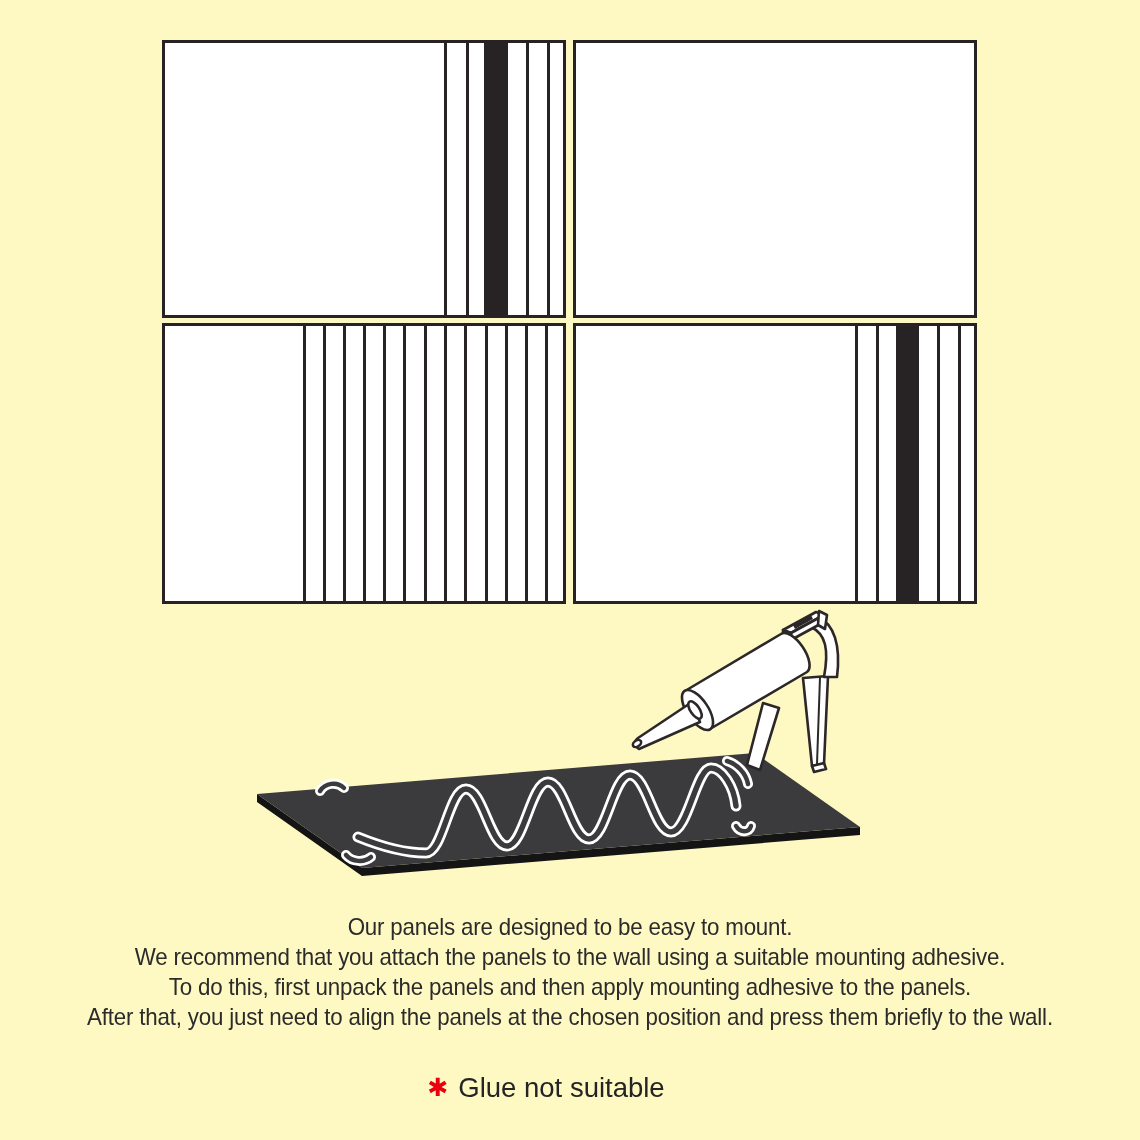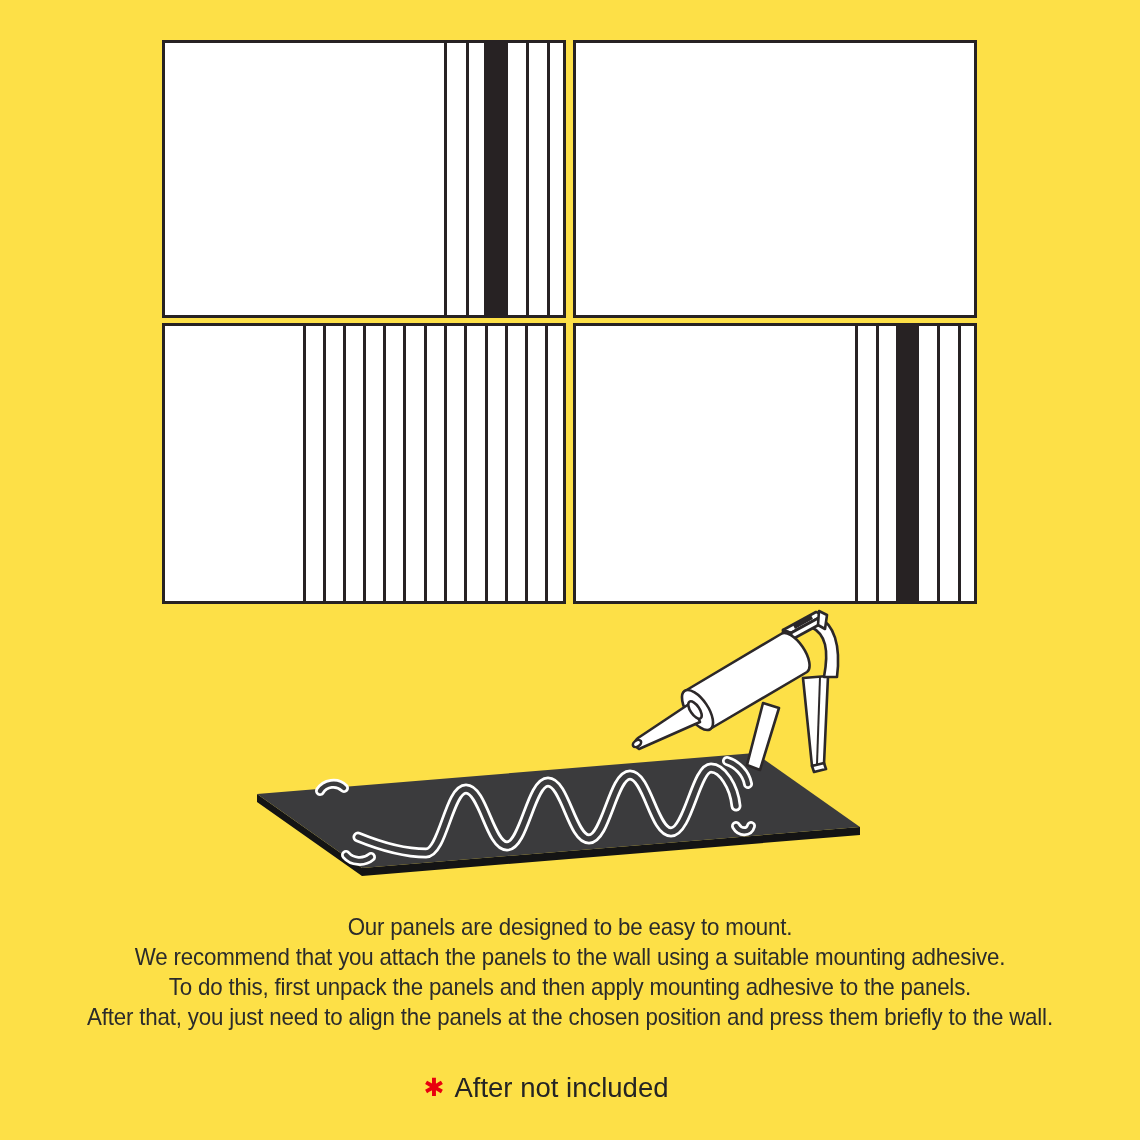--- a/index.html
+++ b/index.html
@@ -1,17 +1,17 @@
 <!DOCTYPE html>
 <html style="--stripe-color: #272223; --gun-stroke: #2c2829; --glue-panel: #3b3b3d; --glue-rim: #141414; --bead: #ffffff; --asterisk: #e8000e;"><head>
 <meta charset="utf-8">
 <style>
   html,body{margin:0;padding:0;background:#fff;}
   #stage{
-    position:relative;width:1140px;height:1140px;background:#fde047;overflow:hidden;
+    position:relative;width:1140px;height:1140px;background:#fef9c3;overflow:hidden;
     font-family:"Liberation Sans", sans-serif;
   }
   
   .panel{
     position:absolute;box-sizing:border-box;background:#fff;
     border:3px solid var(--stripe-color,#272223);
   }
   .stripe{position:absolute;top:0;bottom:0;background:var(--stripe-color,#272223);}
   
   #illu{position:absolute;left:0;top:0;}
@@ -122,16 +122,16 @@
   </svg>
 
   <div id="instructions">
     <p>Our panels are designed to be easy to mount.</p>
     <p>We recommend that you attach the panels to the wall using a suitable mounting adhesive.</p>
     <p>To do this, first unpack the panels and then apply mounting adhesive to the panels.</p>
     <p>After that, you just need to align the panels at the chosen position and press them briefly to the wall.</p>
   </div>
 
   <div id="footnote">
-    <span class="ast">✱</span><span>After not included</span>
+    <span class="ast">✱</span><span>Glue not suitable</span>
   </div>
 
 </div>
 
 </body></html>

